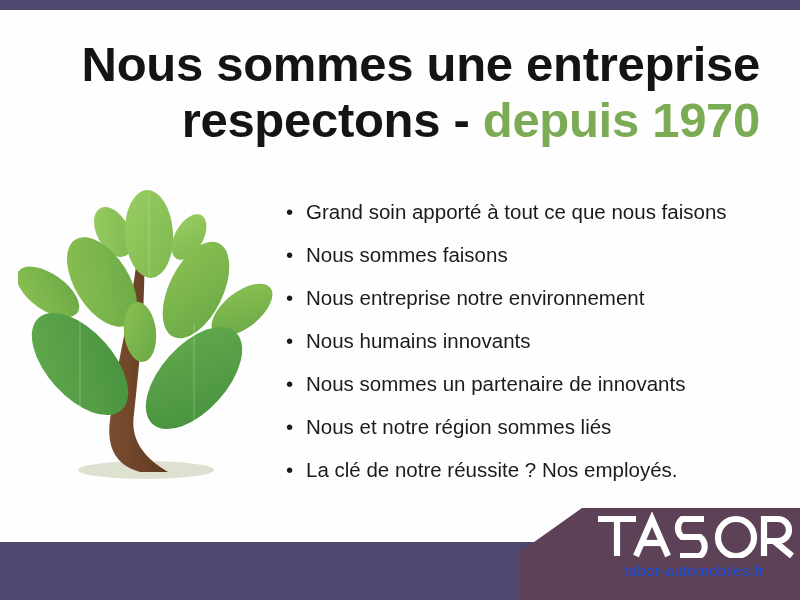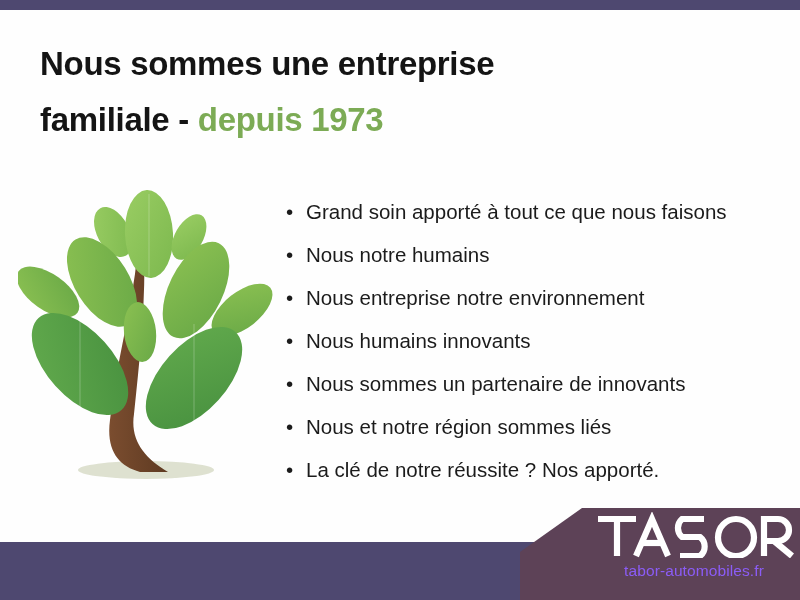--- a/index.html
+++ b/index.html
@@ -50,34 +50,34 @@
     width: 200px;
     height: 46px;
     color: #ffffff;
   }
   .logo-tagline {
     position: absolute;
     left: 596px;
     top: 562px;
     width: 196px;
     text-align: center;
-    color: #8b5cf6;
+    color: #1d4ed8;
     font-size: 15.5px;
     letter-spacing: 0.1px;
     white-space: nowrap;
   }
 
   
   .headline {
     position: absolute;
     left: 40px;
     top: 36px;
     width: 720px;
-    text-align: left;
-    font-size: 33px;
+    text-align: right;
+    font-size: 49px;
     font-weight: bold;
     line-height: 56px;
     color: #141414;
     letter-spacing: -0.3px;
   }
   .headline .accent { color: #7cab55; }
 
   
   .bullets {
     position: absolute;
@@ -113,21 +113,21 @@
 </style>
 </head>
 <body>
 
 <div id="slide">
 
   <div class="bar-top"></div>
 
   <div class="headline">
     <span>Nous sommes une entreprise</span><br>
-    <span>familiale - </span><span class="accent">depuis 1973</span>
+    <span>respectons - </span><span class="accent">depuis 1970</span>
   </div>
 
   <div class="tree">
     <svg viewBox="0 0 262 312" width="262" height="312" xmlns="http://www.w3.org/2000/svg">
       <defs>
         <linearGradient id="lfA" x1="0" y1="0" x2="1" y2="1">
           <stop offset="0%" stop-color="#9acd63"></stop>
             <stop offset="100%" stop-color="#7cb84e"></stop>
         </linearGradient>
         <linearGradient id="lfB" x1="0" y1="0" x2="1" y2="1">
@@ -172,41 +172,41 @@
     </svg>
   </div>
 
   <div class="bullets">
     <div class="bullet-row">
       <span class="bullet-dot">•</span>
       <span class="bullet-text">Grand soin apporté à tout ce que nous faisons</span>
     </div>
     <div class="bullet-row">
       <span class="bullet-dot">•</span>
-      <span class="bullet-text">Nous notre humains</span>
+      <span class="bullet-text">Nous sommes faisons</span>
     </div>
     <div class="bullet-row">
       <span class="bullet-dot">•</span>
       <span class="bullet-text">Nous entreprise notre environnement</span>
     </div>
     <div class="bullet-row">
       <span class="bullet-dot">•</span>
       <span class="bullet-text">Nous humains innovants</span>
     </div>
     <div class="bullet-row">
       <span class="bullet-dot">•</span>
       <span class="bullet-text">Nous sommes un partenaire de innovants</span>
     </div>
     <div class="bullet-row">
       <span class="bullet-dot">•</span>
       <span class="bullet-text">Nous et notre région sommes liés</span>
     </div>
     <div class="bullet-row">
       <span class="bullet-dot">•</span>
-      <span class="bullet-text">La clé de notre réussite ? Nos apporté.</span>
+      <span class="bullet-text">La clé de notre réussite ? Nos employés.</span>
     </div>
   </div>
 
   <div class="bar-bottom"></div>
   <div class="logo-panel"></div>
 
   <div class="logo-wordmark">
     <svg viewBox="0 0 200 46" width="200" height="46" xmlns="http://www.w3.org/2000/svg" aria-hidden="true">
       <g fill="none" stroke="#ffffff" stroke-width="6.2" stroke-linecap="butt">
 

